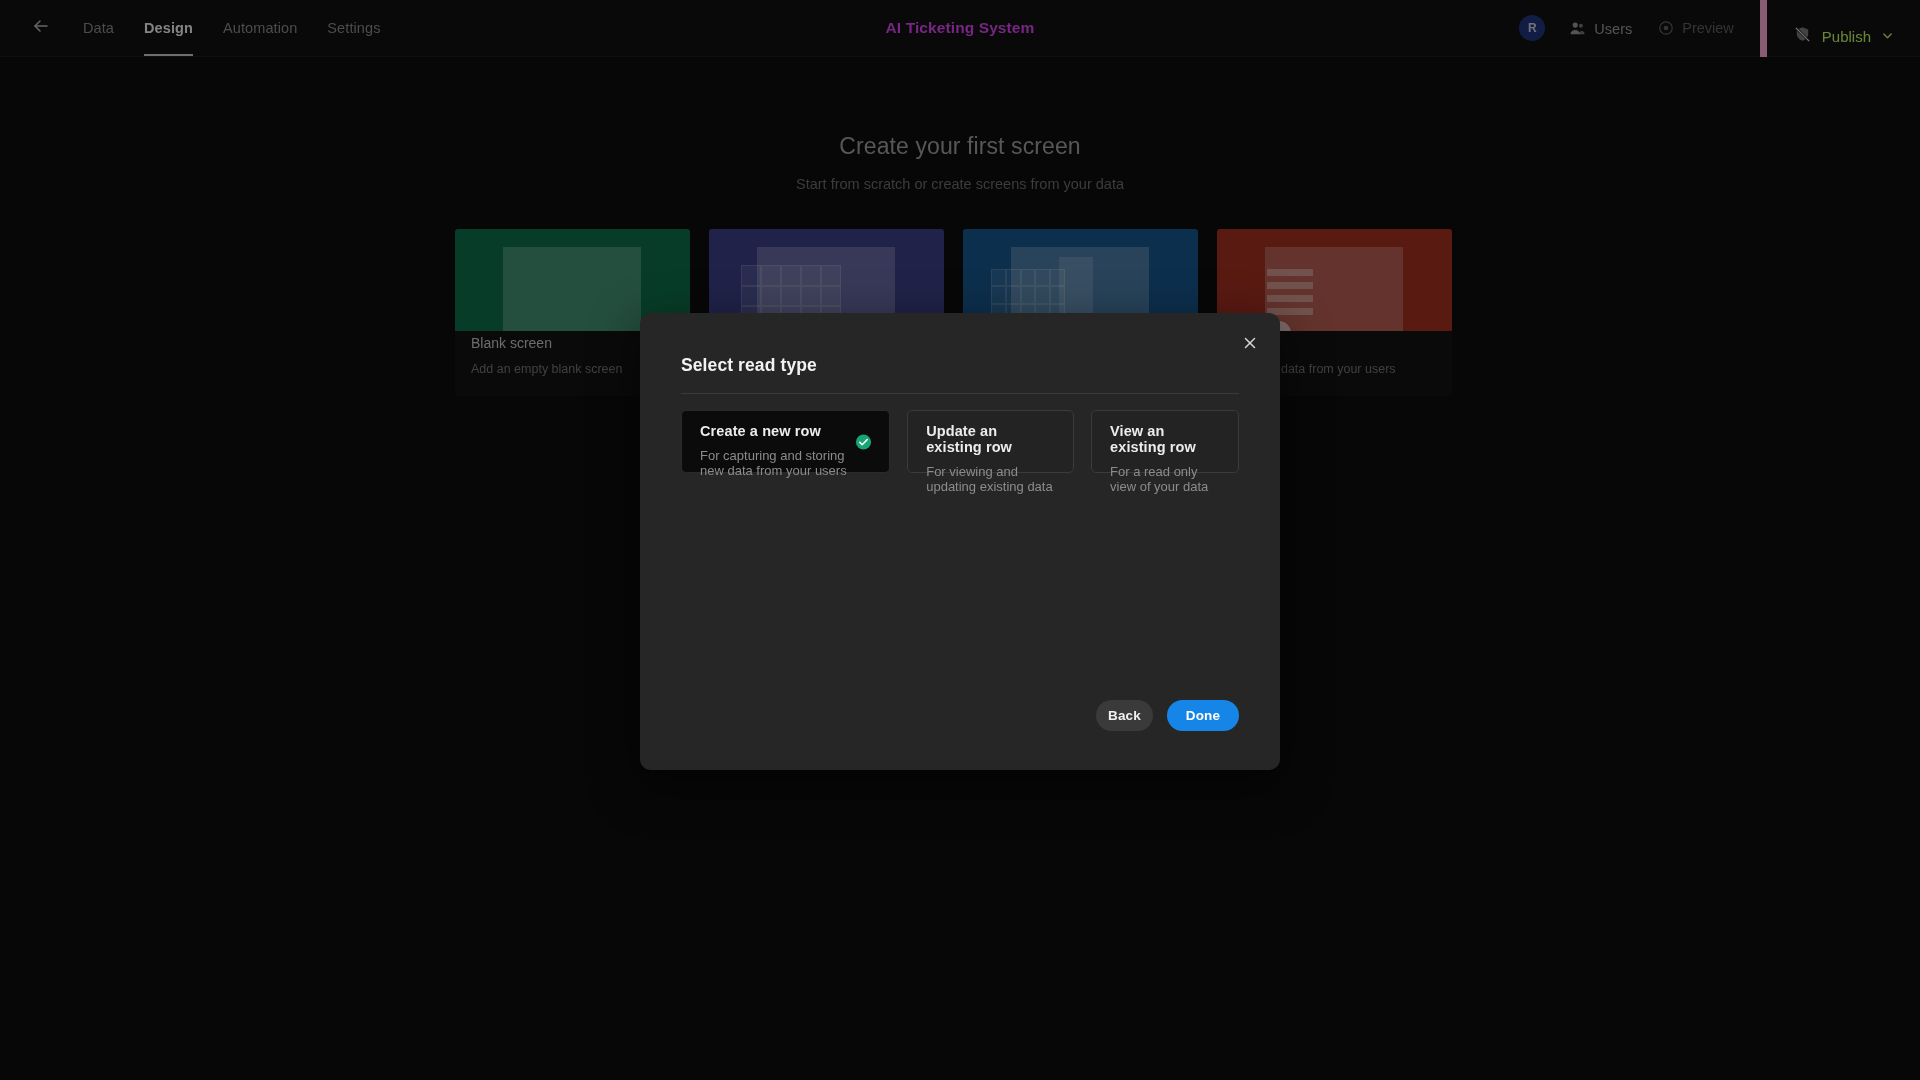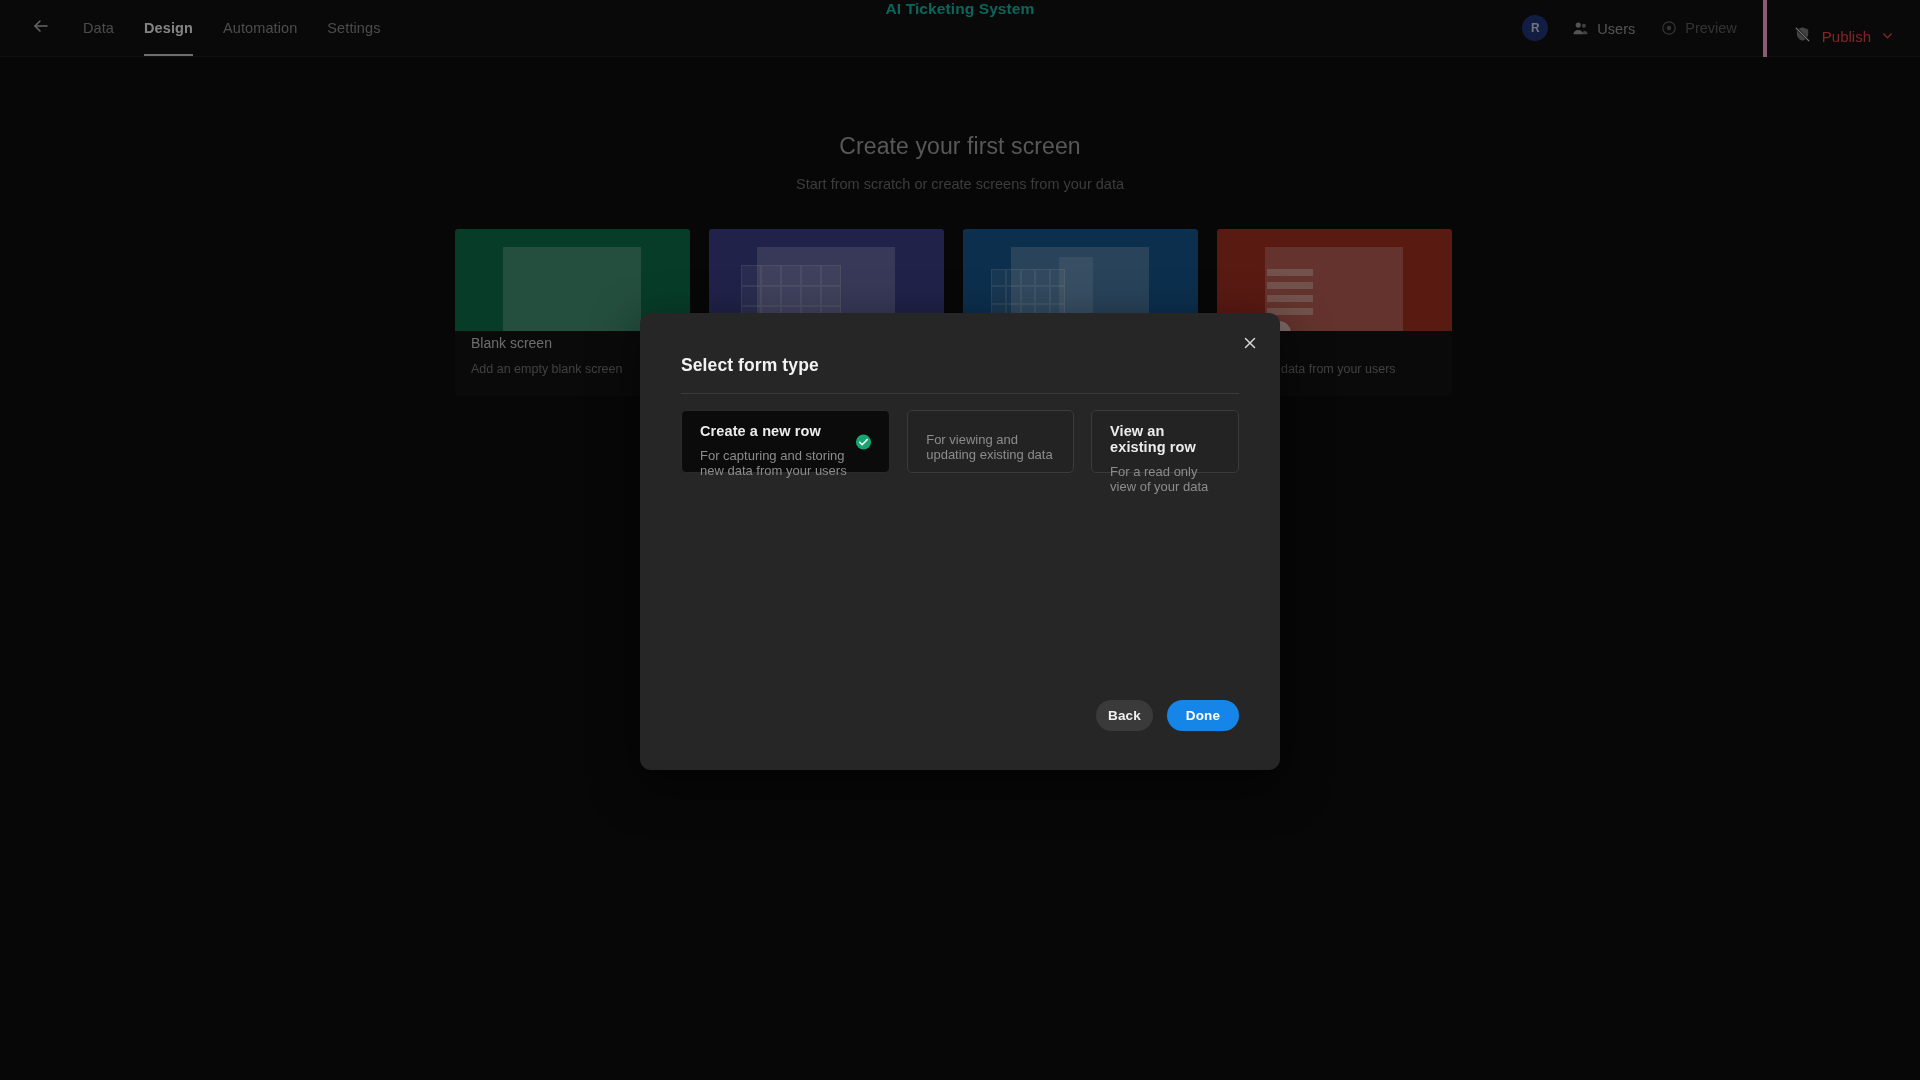--- a/index.html
+++ b/index.html
@@ -56,24 +56,25 @@
     left: 15px; right: 15px;
     bottom: 0;
     height: 2px;
     background: #c8c8c8;
   }
 
   #app-title {
     position: absolute;
     left: 0; right: 0; top: 0; bottom: 0;
     display: flex;
+    align-items: center;
     justify-content: center;
     font-size: 15.5px;
     font-weight: bold;
-    color: #14b8a6;
+    color: #d946ef;
     letter-spacing: .1px;
     pointer-events: none;
   }
 
   #topbar-right {
     position: absolute;
     right: 0; top: 0; bottom: 0;
     display: flex;
     align-items: center;
   }
@@ -100,23 +101,23 @@
   }
   .topbar-action.dim { color: #5f5f5f; }
   .topbar-action svg { display: block; }
 
   #publish-group {
     display: flex;
     align-items: center;
     gap: 10px;
     height: 57px;
     padding: 16px 26px 0 26px;
-    border-left: 4px solid #f9a8d4;
+    border-left: 7px solid #f9a8d4;
     font-size: 15px;
-    color: #ef4444;
+    color: #bef264;
     white-space: nowrap;
   }
 
   
   #page {
     position: absolute;
     top: 57px; left: 0;
     width: 1920px; height: 1023px;
   }
 
@@ -497,39 +498,40 @@
   <div id="modal-close">
     <span>
       <svg width="16" height="16" viewBox="0 0 16 16" fill="none" stroke="currentColor" stroke-width="1.5" stroke-linecap="round">
         <path d="M3.5 3.5l9 9"></path>
           <path d="M12.5 3.5l-9 9"></path>
       </svg>
     </span>
   </div>
 
   <div id="modal-title">
-    <span>Select form type</span>
+    <span>Select read type</span>
   </div>
 
   <div id="modal-divider"></div>
 
   <div id="options">
 
     <div class="option selected">
       <div class="option-title">Create a new row</div>
       <div class="option-desc">For capturing and storing new data from your users</div>
       <span class="option-check">
         <svg width="17" height="17" viewBox="0 0 18 18">
           <circle cx="9" cy="9" r="8" fill="#17a673"></circle>
           <path d="M5 9.3l2.6 2.6L13 6.4" fill="none" stroke="#ffffff" stroke-width="1.7" stroke-linecap="round" stroke-linejoin="round"></path>
         </svg>
       </span>
     </div>
 
     <div class="option">
+      <div class="option-title">Update an existing row</div>
       <div class="option-desc">For viewing and updating existing data</div>
     </div>
 
     <div class="option">
       <div class="option-title">View an existing row</div>
       <div class="option-desc">For a read only view of your data</div>
     </div>
 
   </div>
 

